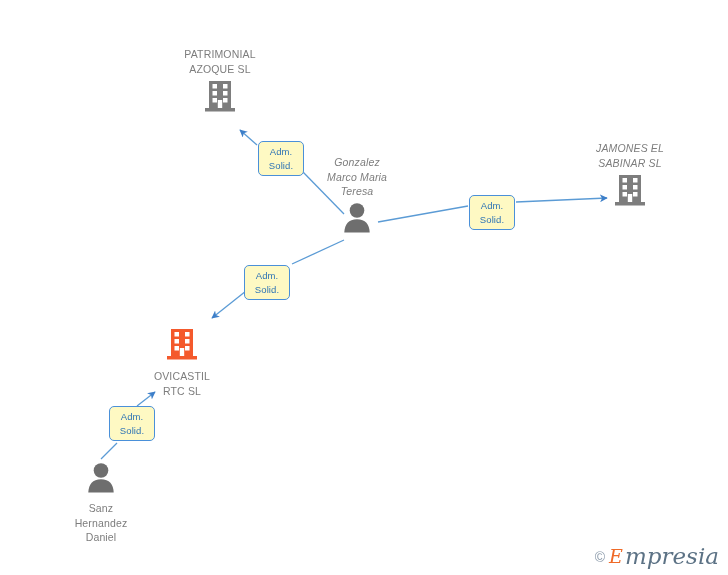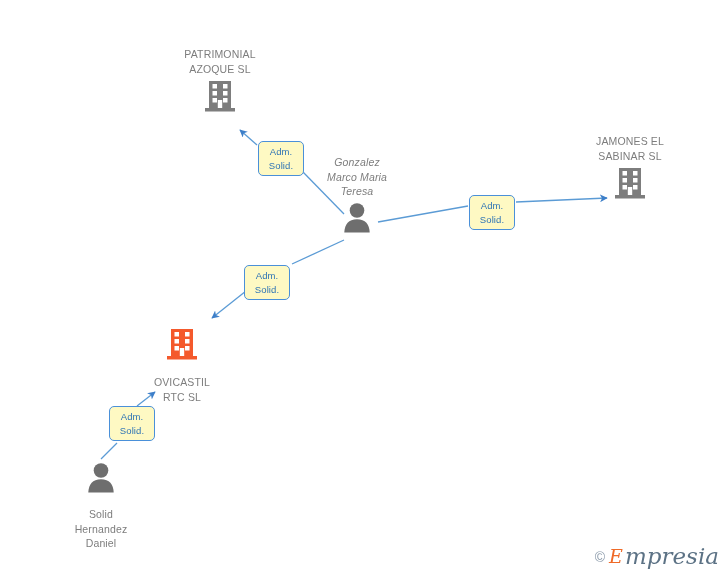--- a/index.html
+++ b/index.html
@@ -42,21 +42,21 @@
   }
   .node-label {
     display: block;
     font-size: 10.5px;
     line-height: 14.5px;
     color: #7d7d7d;
     letter-spacing: 0.15px;
     white-space: pre-line;
   }
   .node.label-top .node-label { margin-bottom: 3px; }
-  .node.label-bottom .node-label { margin-top: 14px; }
+  .node.label-bottom .node-label { margin-top: 8px; }
 
   
   .edge-label {
     position: absolute;
     z-index: 4;
     box-sizing: border-box;
     width: 46px;
     height: 35px;
     padding: 3px 0 0 0;
     background: #fef9c3;
@@ -146,21 +146,21 @@
         <rect x="19" y="5" width="4.5" height="4.5" fill="#ffffff"></rect>
         <rect x="8.5" y="12" width="4.5" height="4.5" fill="#ffffff"></rect>
         <rect x="19" y="12" width="4.5" height="4.5" fill="#ffffff"></rect>
         <rect x="8.5" y="19" width="4.5" height="4.5" fill="#ffffff"></rect>
         <rect x="19" y="19" width="4.5" height="4.5" fill="#ffffff"></rect>
         <rect x="13.8" y="21" width="4.4" height="8" fill="#ffffff"></rect>
       </svg>
     </span>
   </div>
 
-  <div class="node label-top" style="left:630px; top:134px;">
+  <div class="node label-top" style="left:630px; top:141px;font-style:italic;">
     <span class="node-label">JAMONES EL
 SABINAR SL</span>
     <span class="node-icon">
       <svg width="32" height="34" viewBox="0 0 32 34" xmlns="http://www.w3.org/2000/svg">
         <rect x="5" y="2" width="22" height="27" fill="#7d7d7d"></rect>
         <rect x="1" y="29" width="30" height="3.5" fill="#7d7d7d"></rect>
         <rect x="8.5" y="5" width="4.5" height="4.5" fill="#ffffff"></rect>
         <rect x="19" y="5" width="4.5" height="4.5" fill="#ffffff"></rect>
         <rect x="8.5" y="12" width="4.5" height="4.5" fill="#ffffff"></rect>
         <rect x="19" y="12" width="4.5" height="4.5" fill="#ffffff"></rect>
@@ -201,21 +201,21 @@
 RTC SL</span>
   </div>
 
   <div class="node label-bottom" style="left:101px; top:462px;">
     <span class="node-icon">
       <svg width="30" height="31" viewBox="0 0 30 31" xmlns="http://www.w3.org/2000/svg">
         <circle cx="15" cy="8.5" r="7.3" fill="#6e6e6e"></circle>
         <path d="M15 17.2 C6.6 17.2 2.6 22.4 2.3 30.6 L27.7 30.6 C27.4 22.4 23.4 17.2 15 17.2 Z" fill="#6e6e6e"></path>
       </svg>
     </span>
-    <span class="node-label">Solid
+    <span class="node-label">Sanz
 Hernandez
 Daniel</span>
   </div>
 
   <div class="edge-label" style="left:258px; top:141px;">
     <span>Adm.</span>
     <span>Solid.</span>
   </div>
 
   <div class="edge-label" style="left:469px; top:195px;">

